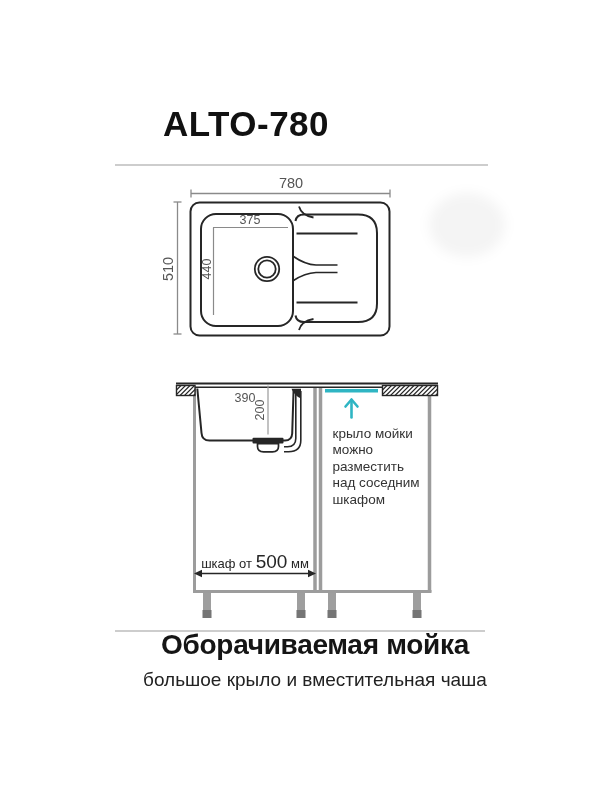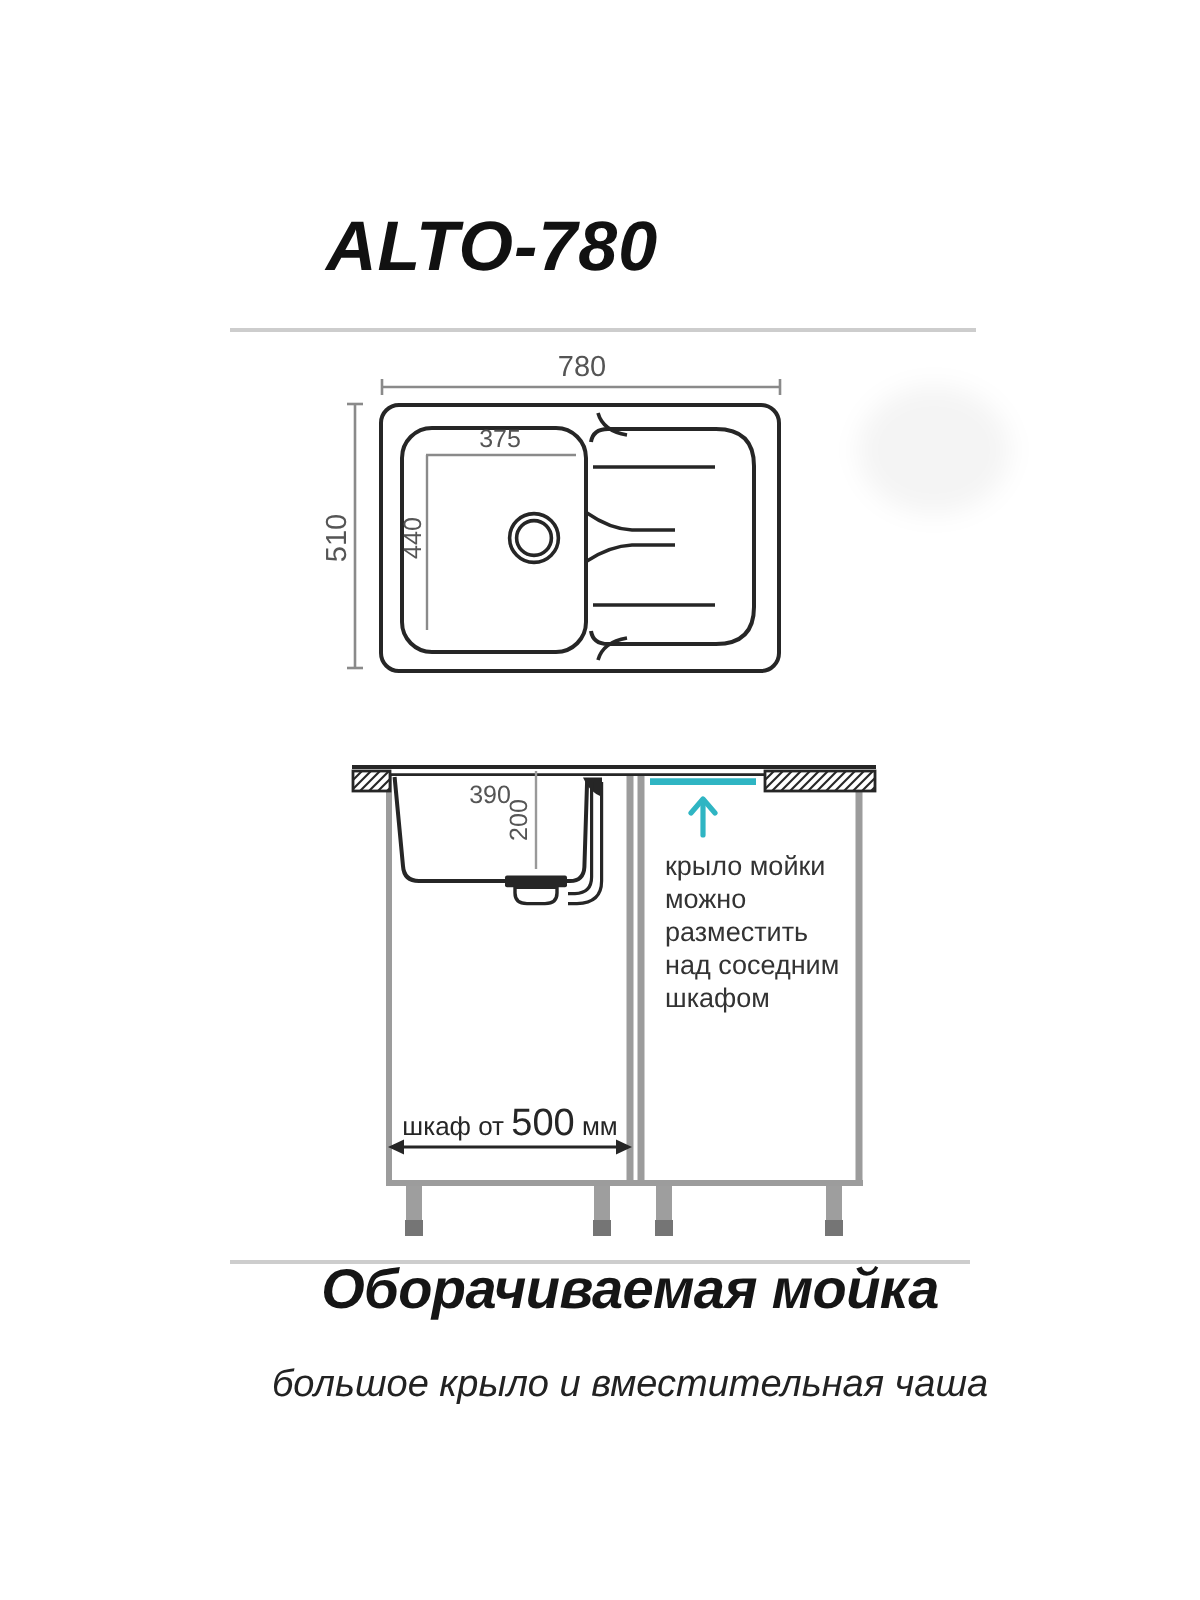--- a/index.html
+++ b/index.html
@@ -1,30 +1,30 @@
 <!DOCTYPE html>
 <html><head>
 <meta charset="utf-8">
 <style>
   html,body { margin:0; padding:0; }
   body {
     width:600px; height:800px; position:relative; background:#ffffff;
     font-family:"Liberation Sans", sans-serif; overflow:hidden;
   }
-  .abs { position:absolute;font-style:italic; }
+  .abs { position:absolute; }
   #title {
     left:96px; top:104px; width:300px; text-align:center;
     font-size:35px; font-weight:800; letter-spacing:0.5px; color:#111;
   }
   .divider { height:2px; background:#cdcdcd; }
   #divider-top { left:115px; top:164px; width:373px; }
   #divider-bottom { left:115px; top:630px; width:370px; }
   #footer { left:105px; top:629px; width:420px; text-align:center; color:#151515; }
   #footer-heading { font-size:28px; font-weight:800; letter-spacing:-0.3px; }
-  #footer-sub { font-size:19px; font-weight:400; margin-top:21px; color:#222; }
+  #footer-sub { font-size:19px; font-weight:400; margin-top:8px; color:#222; }
   svg { position:absolute; left:0; top:0; }
   svg text { font-family:"Liberation Sans", sans-serif; }
   .dimtxt { fill:#555; }
   .soft-blob { filter:blur(6px); }
 </style>
 </head>
 <body>
 
 <div class="abs" id="title">ALTO-780</div>
 <div class="abs divider" id="divider-top"></div>

